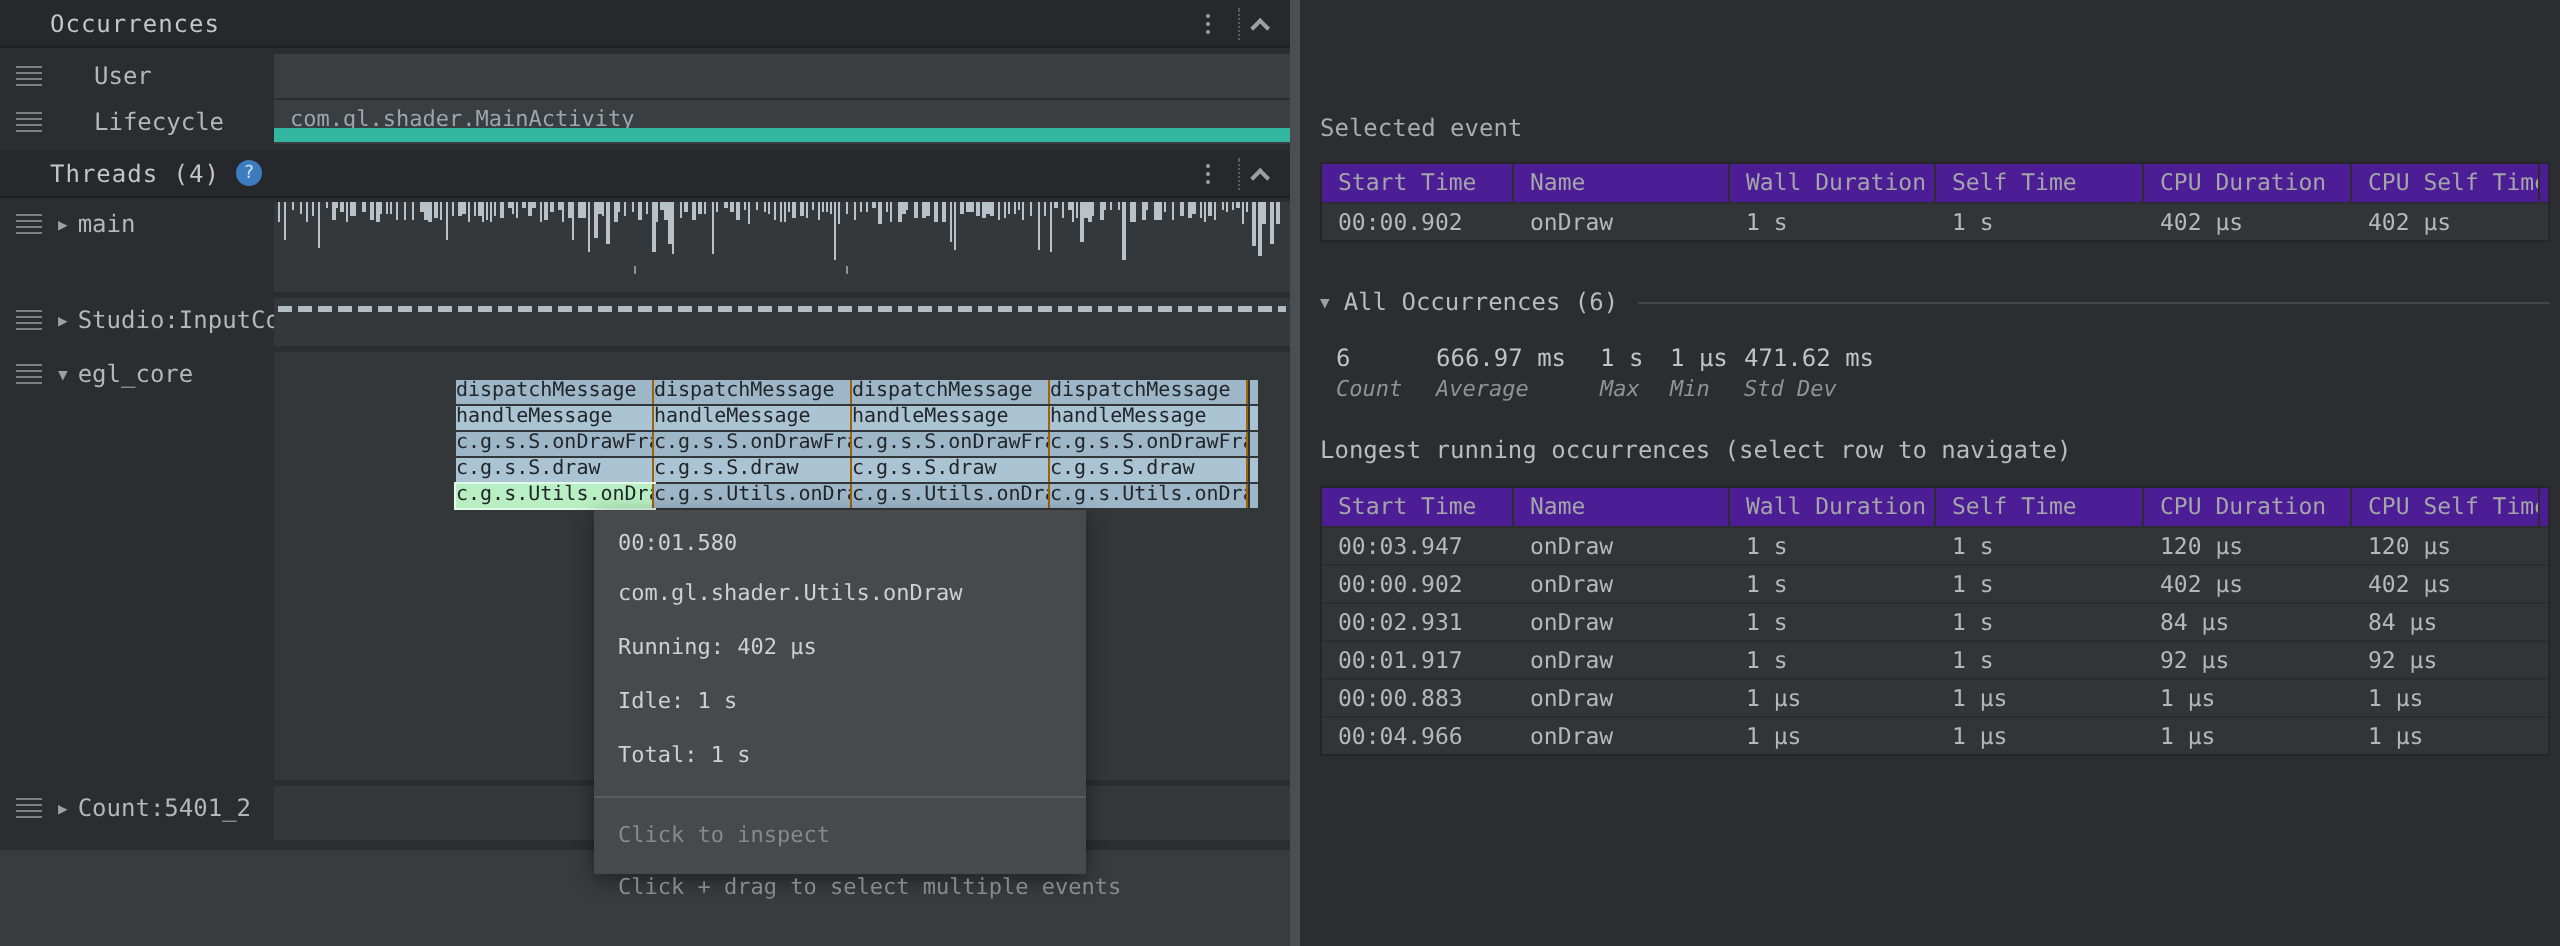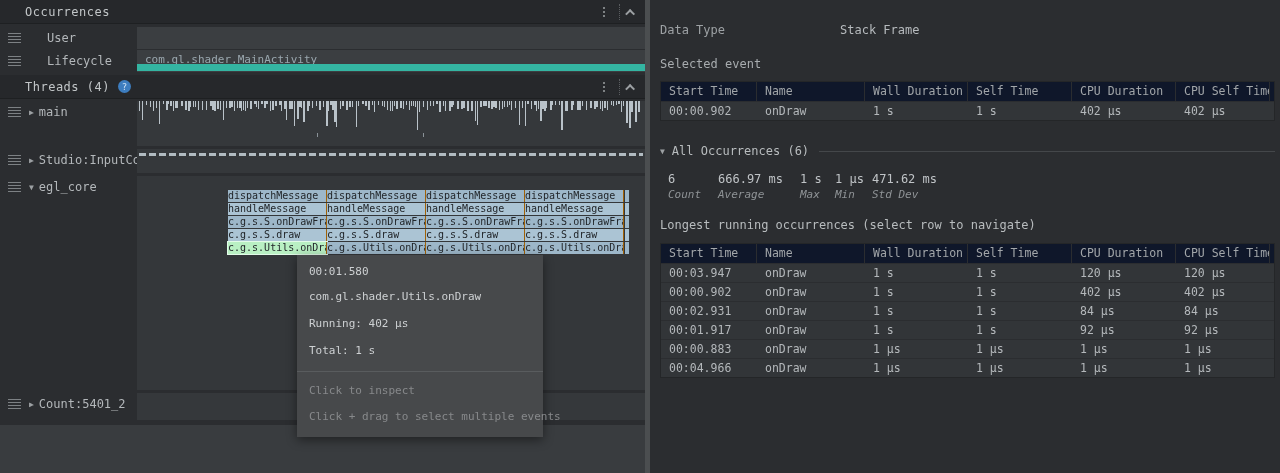--- a/index.html
+++ b/index.html
@@ -66,21 +66,21 @@
   
   .right-panel { position:absolute; left:652px; top:0; width:628px; height:473px; background:#2b2d30;
     font-size:12px; }
   .info-row { position:absolute; left:8px; display:flex; }
   .info-row .ilabel { width:180px; color:#9da1a4; }
   .info-row .ivalue { color:#b6babd; }
   .sec-label { position:absolute; left:8px; color:#a8acaf; }
 
   .tbl { position:absolute; left:8px; width:615px; border:1px solid #242628; }
   .trow { display:grid; grid-template-columns:96px 108px 103px 104px 104px 94px; }
-  .trow.head { background:#0f172a; }
+  .trow.head { background:#4c1d95; }
   .trow.head .tcell { color:#a2a6a9; border-right:1px solid #2b2d30; height:19px; line-height:19px; }
   .trow.body { background:#323538; border-top:1px solid #2b2d30; }
   .trow.body .tcell { color:#b4b8bb; height:18px; line-height:18px; }
   .tcell { padding-left:8px; font-size:11.5px; overflow:hidden; white-space:nowrap; }
 
   .occ-header { position:absolute; left:8px; right:5px; display:flex; align-items:center; color:#b8bcbe; }
   .occ-header .tri-d { font-size:8px; color:#9ca0a3; margin-right:7px; cursor:pointer; }
   .occ-header .rule { flex:1; border-top:1px solid #44474a; margin-left:10px; }
 
   .stats { position:absolute; left:0; padding-left:16px; display:flex; }
@@ -441,32 +441,29 @@
 
     <div class="bottom-strip"></div>
   </div>
 
   <div class="left-scroll"></div>
 
   <div class="tooltip">
     <div class="tline">00:01.580</div>
     <div class="tline">com.gl.shader.Utils.onDraw</div>
     <div class="tline" style="margin-top:14px;">Running: 402 µs</div>
+    <div class="tline" style="margin-top:14px;">Idle: 1 s</div>
     <div class="tline" style="margin-top:14px;">Total: 1 s</div>
     <div class="tdiv"></div>
     <div class="thint">Click to inspect</div>
     <div class="thint" style="margin-top:13px;">Click + drag to select multiple events</div>
   </div>
 
   <div class="right-panel">
 
-    <div class="info-row" style="top:23px;">
-      <span class="ilabel">Data Type</span>
-      <span class="ivalue">Stack Frame</span>
-    </div>
 
     <div class="sec-label" style="top:57px;">Selected event</div>
 
     <div class="tbl" style="top:81px;" id="selected-table">
         <div class="trow head">
           <div class="tcell">Start Time</div>
           <div class="tcell">Name</div>
           <div class="tcell">Wall Duration</div>
           <div class="tcell">Self Time</div>
           <div class="tcell">CPU Duration</div>

